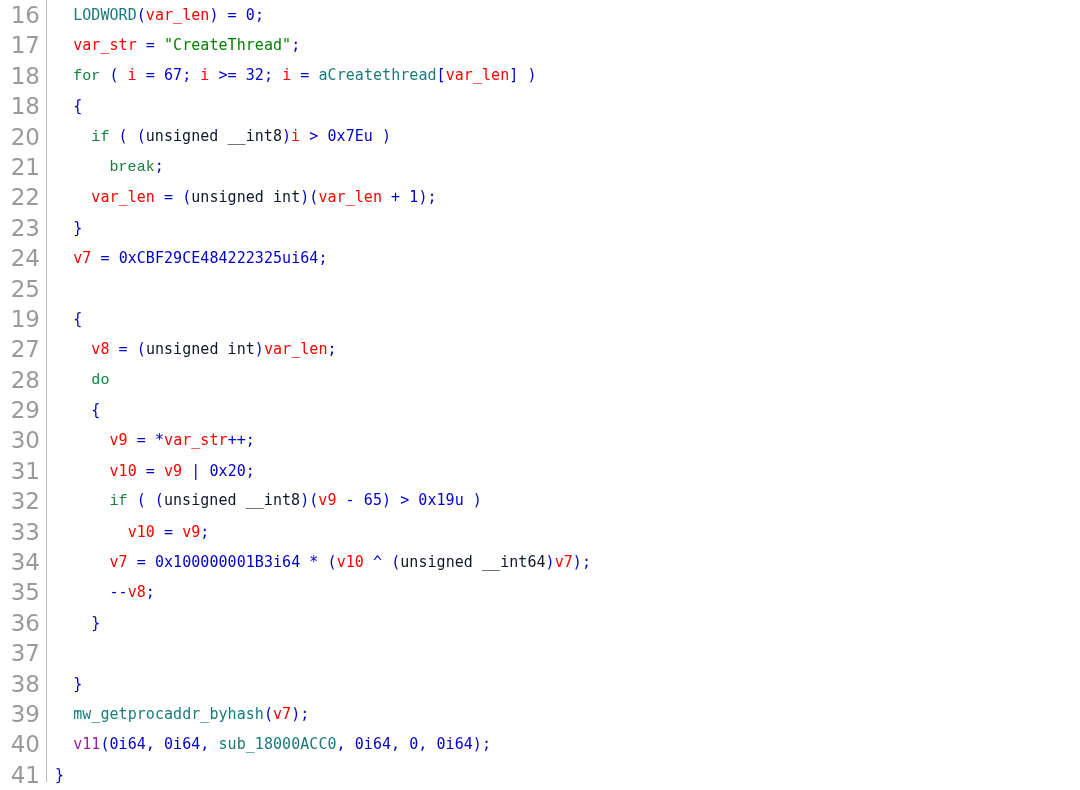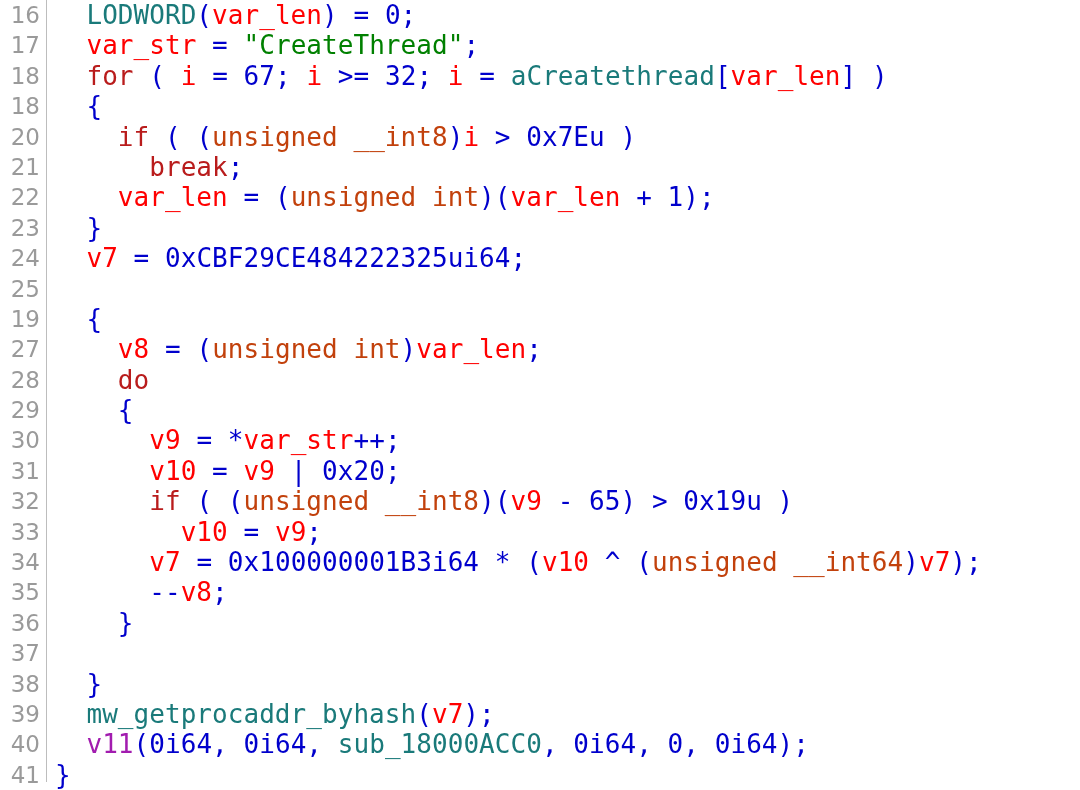--- a/index.html
+++ b/index.html
@@ -40,30 +40,30 @@
     text-align: right;
     padding-right: 4px;
     color: #9a9a9a;
     font-size: 23px;
     font-family: "DejaVu Sans", "Liberation Sans", sans-serif;
     letter-spacing: 0px;
     user-select: none;
   }
   .linetext {
     padding-left: 11px;
-    font-size: 26px;
+    font-size: 15px;
     white-space: pre;
     letter-spacing: 0.05px;
   }
   .tok-var    { color: #ff0000; }
-  .tok-kw     { color: #b91c1c; }
+  .tok-kw     { color: #15803d; font-family: Liberation Mono, monospace; }
   .tok-num    { color: #0000cc; }
   .tok-punct  { color: #0000cc; }
   .tok-fn     { color: #1a7a7a; }
-  .tok-type   { color: #c2410c; margin-top: 19px; }
+  .tok-type   { color: #0f172a; margin-top: 19px; }
   .tok-str    { color: #008000; }
   .tok-orange { color: #a21caf; }
   .tok-plain  { color: #000000; }
 </style>
 </head>
 <body>
 
 <div id="editor">
   <div id="gutter-rule"></div>
   <div id="code-lines">

